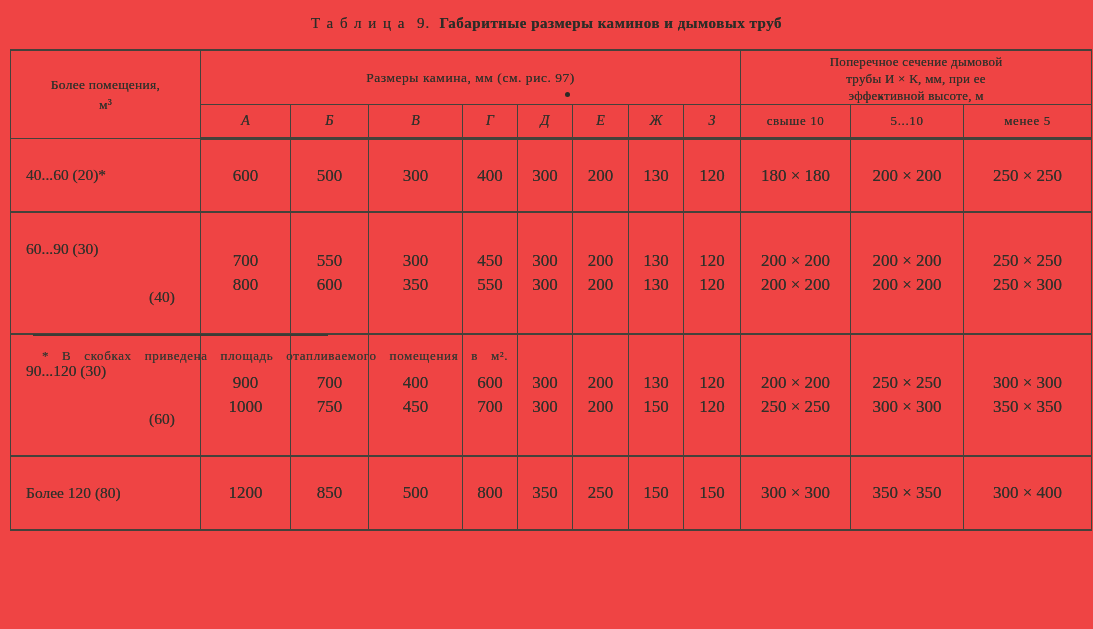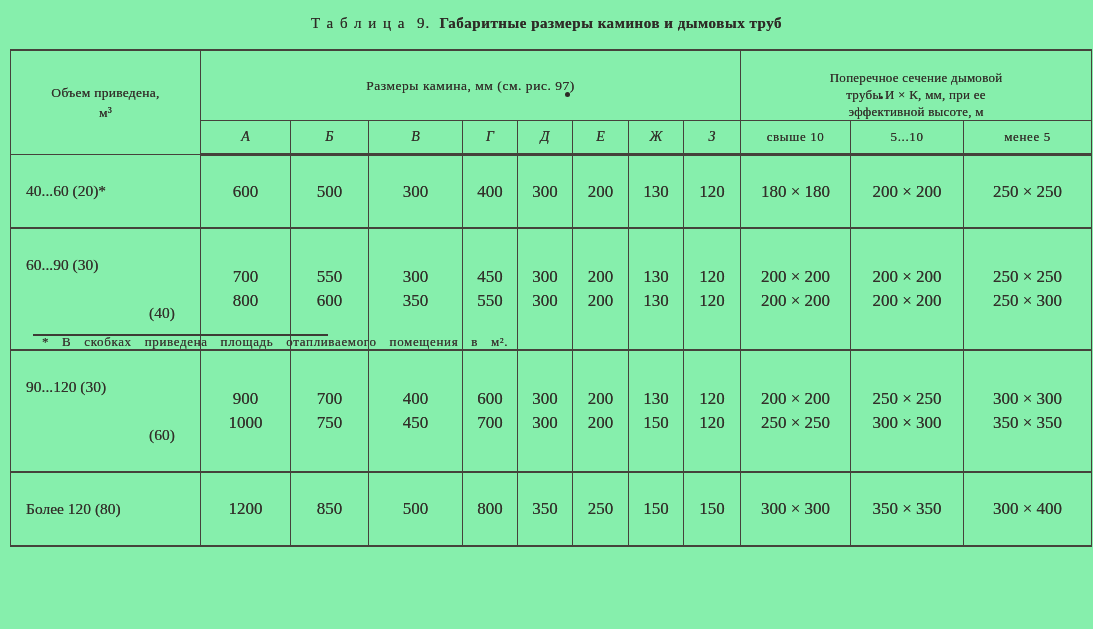--- a/index.html
+++ b/index.html
@@ -3,21 +3,21 @@
 <meta charset="utf-8">
 <style>
   html,body{margin:0;padding:0;}
   body{
     width:1093px;height:629px;
     background:#ffffff;
     font-family:"Liberation Serif","DejaVu Serif",serif;
     color:#33312c;
   }
   .page{
-    position:relative;width:1093px;height:629px;background:#86efac;overflow:hidden;
+    position:relative;width:1093px;height:629px;background:#ef4444;overflow:hidden;
     text-shadow:0 0 .4px rgba(55,52,46,.85);
   }
   .title{
     position:absolute;top:15px;left:0;width:100%;
     text-align:center;font-size:15px;color:#2e2c27;
   }
   .t-word{letter-spacing:.45em;}
   .t-num{margin-left:2px;margin-right:9px;letter-spacing:.08em;}
   .t-bold{font-weight:bold;letter-spacing:.035em;}
 
@@ -38,33 +38,33 @@
   tbody td{border-bottom-width:2.2px;font-size:17px;line-height:24px;}
   tr.hrow1{height:50px;}
   tr.hrow2{height:34px;}
   tr.r1{height:35px;margin-left:28px;}
   tr.r2{height:57px;}
   tr.r3{height:58px;}
   tr.r4{height:39px;}
 
   th.vol-h{font-size:13.5px;line-height:1.45;letter-spacing:.02em;}
   th.fire-h{font-size:13.5px;letter-spacing:.04em;}
-  th.chim-h{font-size:13px;line-height:1.32;letter-spacing:.02em;padding-top:18px;}
+  th.chim-h{font-size:13px;line-height:1.32;letter-spacing:.02em;padding-top:2px;}
   tr.hrow2 th.letter{font-style:italic;font-size:14px;}
   tr.hrow2 th.height{font-size:13px;letter-spacing:.05em;}
 
   td.vol{text-align:left;padding-left:15px;font-size:15.5px;line-height:24px;}
   td.vol .l2{padding-left:98px;text-align:center;}
 
   .foot-rule{
     position:absolute;left:33px;top:334px;width:295px;height:2px;
     background:#3d3b35;
   }
   .footnote{
-    position:absolute;left:42px;top:334px;
+    position:absolute;left:42px;top:348px;
     font-size:13px;color:#3a3832;
     letter-spacing:.05em;word-spacing:9px;
     white-space:pre-line;
   }
   .speck{position:absolute;background:#2c2a25;border-radius:50%;}
   .speck.s1{left:565px;top:92px;width:5px;height:5px;}
   .speck.s2{left:880px;top:96px;width:3px;height:3px;}
 </style>
 </head>
 <body>
@@ -89,21 +89,21 @@
         <col style="width:55px">
         <col style="width:56px">
         <col style="width:55px">
       <col style="width:57px">
         <col style="width:110px">
         <col style="width:113px">
         <col style="width:128px">
     </colgroup>
     <thead>
       <tr class="hrow1">
-        <th class="vol-h" rowspan="2">Объем приведена,
+        <th class="vol-h" rowspan="2">Более помещения,
 м³</th>
         <th class="fire-h" colspan="8">Размеры камина, мм (см. рис. 97)</th>
         <th class="chim-h" colspan="3">Поперечное сечение дымовой
 трубы И × К, мм, при ее
 эффективной высоте, м</th>
       </tr>
       <tr class="hrow2">
         <th class="letter">А</th>
         <th class="letter">Б</th>
         <th class="letter">В</th>

